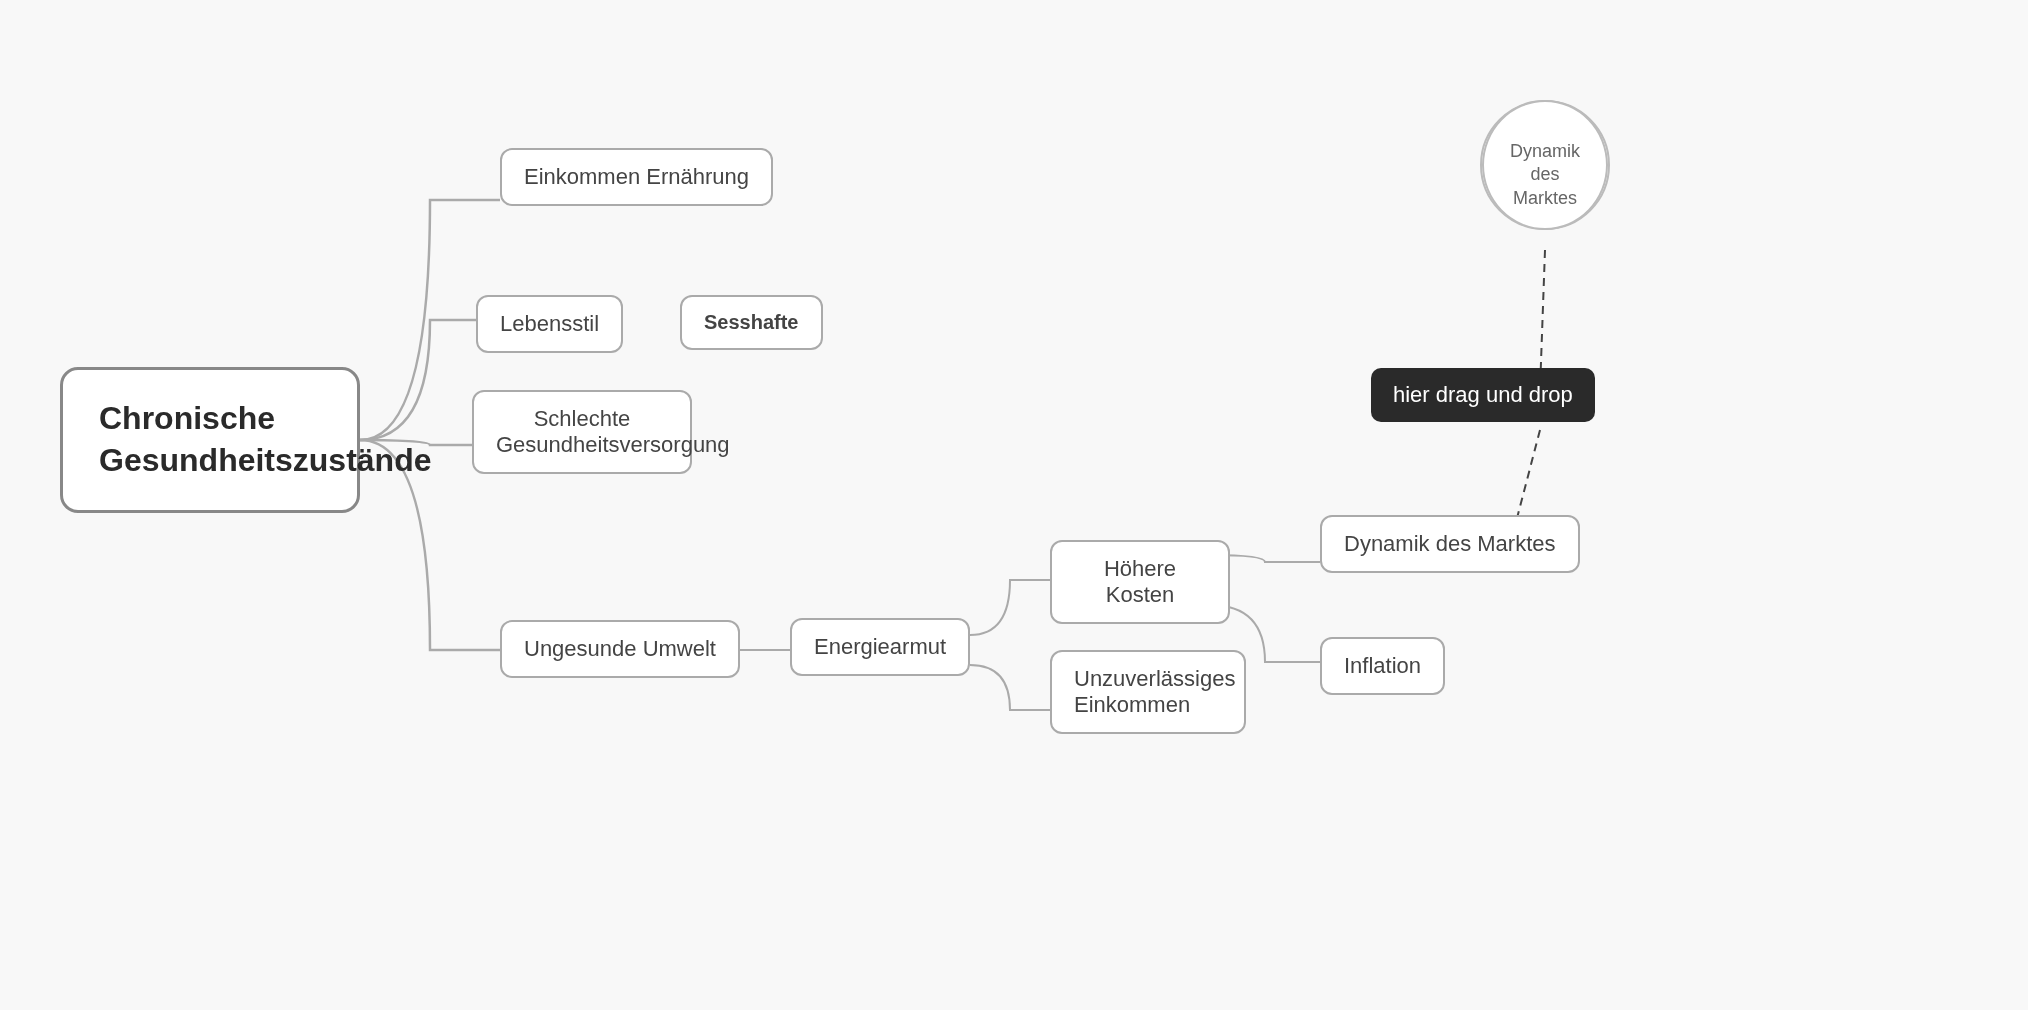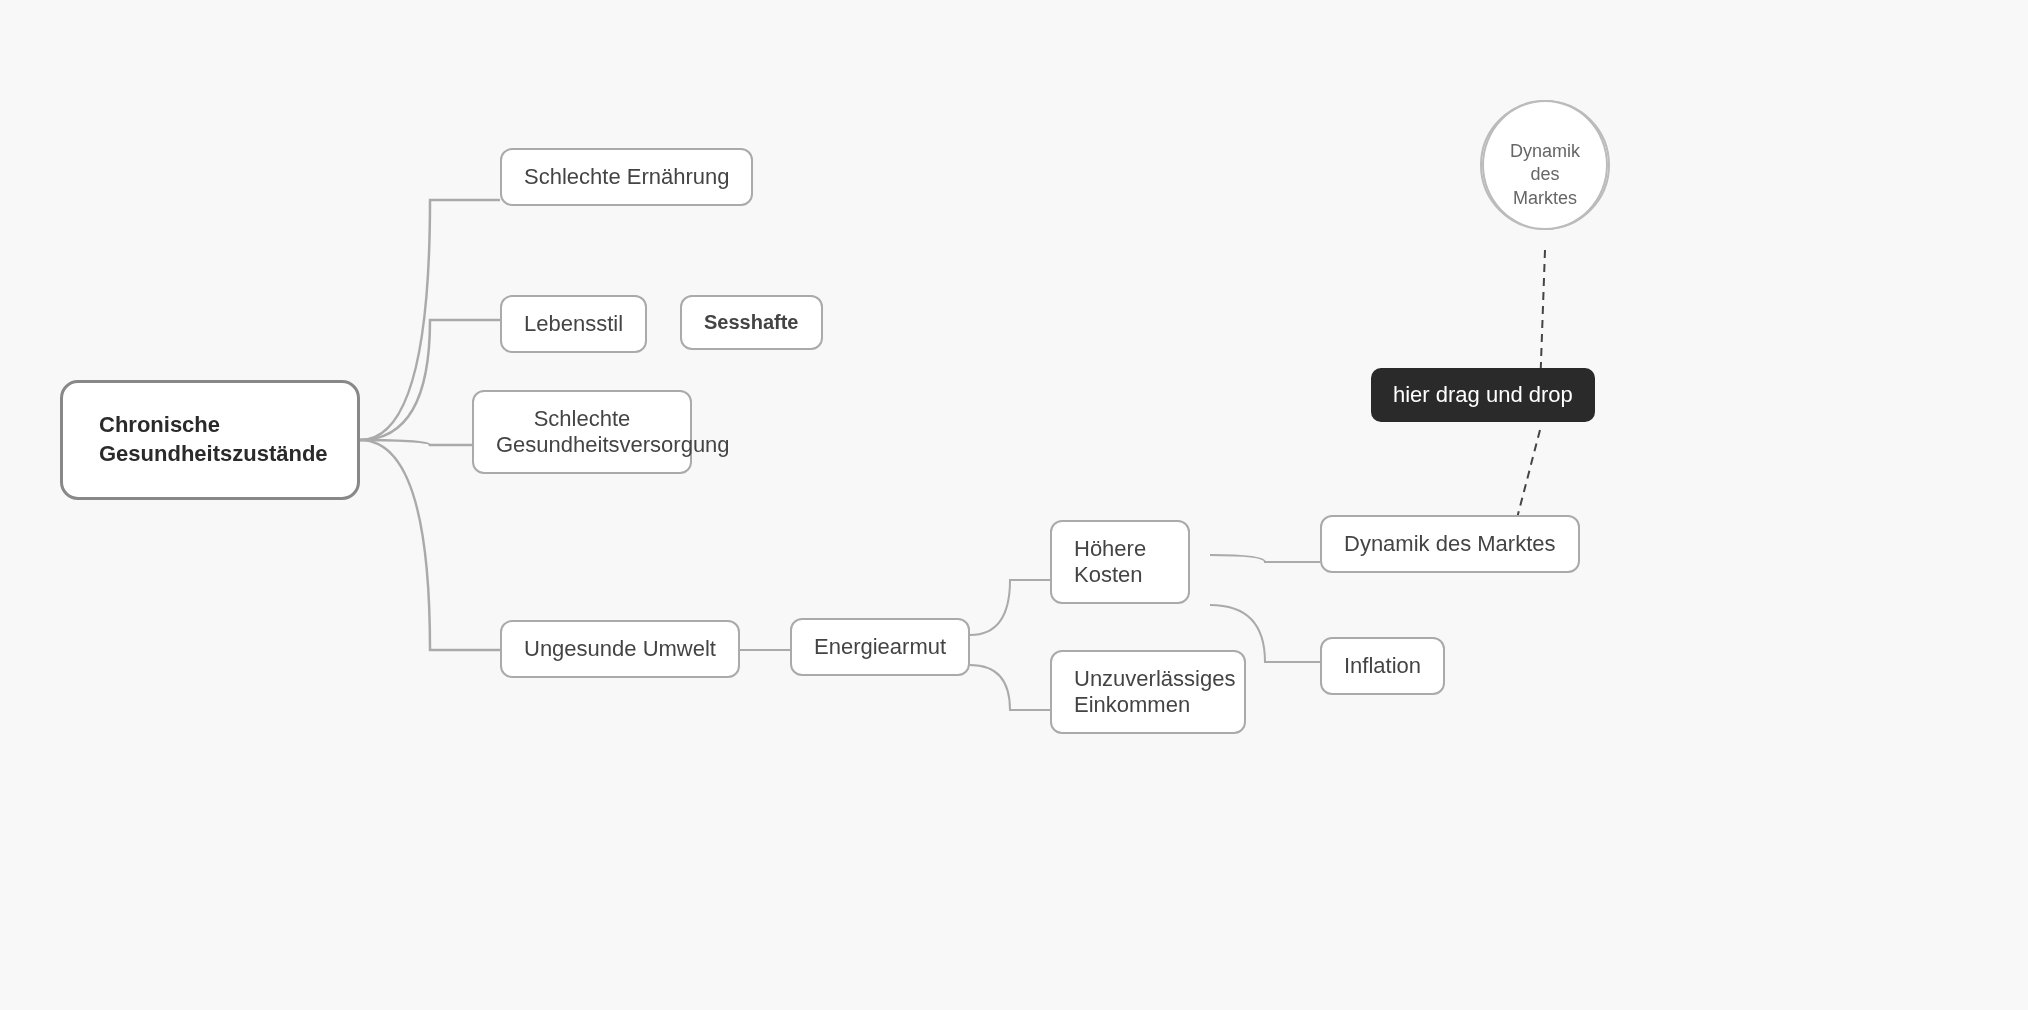--- a/index.html
+++ b/index.html
@@ -43,21 +43,21 @@
       font-size: 22px;
       color: #444;
       white-space: nowrap;
     }
 
     .node-rect-large {
       border: 3px solid #888;
       border-radius: 18px;
       background: #fff;
       padding: 28px 36px;
-      font-size: 22px;
+      font-size: 32px;
       font-weight: 700;
       color: #2a2a2a;
       width: 300px;
       text-align: left;
       line-height: 1.3;
     }
 
     .node-circle {
       border: 2px solid #bbb;
       border-radius: 50%;
@@ -116,25 +116,25 @@
 
   <div class="node" style="left:60px; top:340px; width:300px; height:200px;">
     <div class="node-rect-large">
       <span>Chronische
 Gesundheitszustände</span>
     </div>
   </div>
 
   <div class="node" style="left:500px; top:148px;">
     <div class="node-rect">
-      <span>Schlechte Ernährung</span>
+      <span>Einkommen Ernährung</span>
     </div>
   </div>
 
-  <div class="node" style="left:500px; top:295px;border-radius:19px;">
+  <div class="node" style="left:476px; top:295px;border-radius:19px;">
     <div class="node-rect">
       <span>Lebensstil</span>
     </div>
   </div>
 
   <div class="node" style="left:680px; top:295px;">
     <div class="node-rect node-sub">
       <span>Sesshafte</span>
     </div>
   </div>
@@ -151,21 +151,21 @@
     </div>
   </div>
 
   <div class="node" style="left:500px; top:620px;">
     <div class="node-rect">
       <span>Ungesunde Umwelt</span>
     </div>
   </div>
 
   <div class="node" style="left:1050px; top:520px;">
-    <div class="node-rect" style="white-space:normal; text-align:left; width:140px;">
+    <div class="node-rect" style="white-space:normal; text-align:center; width:180px;margin-top:20px;">
       <span>Höhere<br>Kosten</span>
     </div>
   </div>
 
   <div class="node" style="left:1050px; top:650px;">
     <div class="node-rect" style="white-space:normal; text-align:left; width:196px;">
       <span>Unzuverlässiges<br>Einkommen</span>
     </div>
   </div>
 

